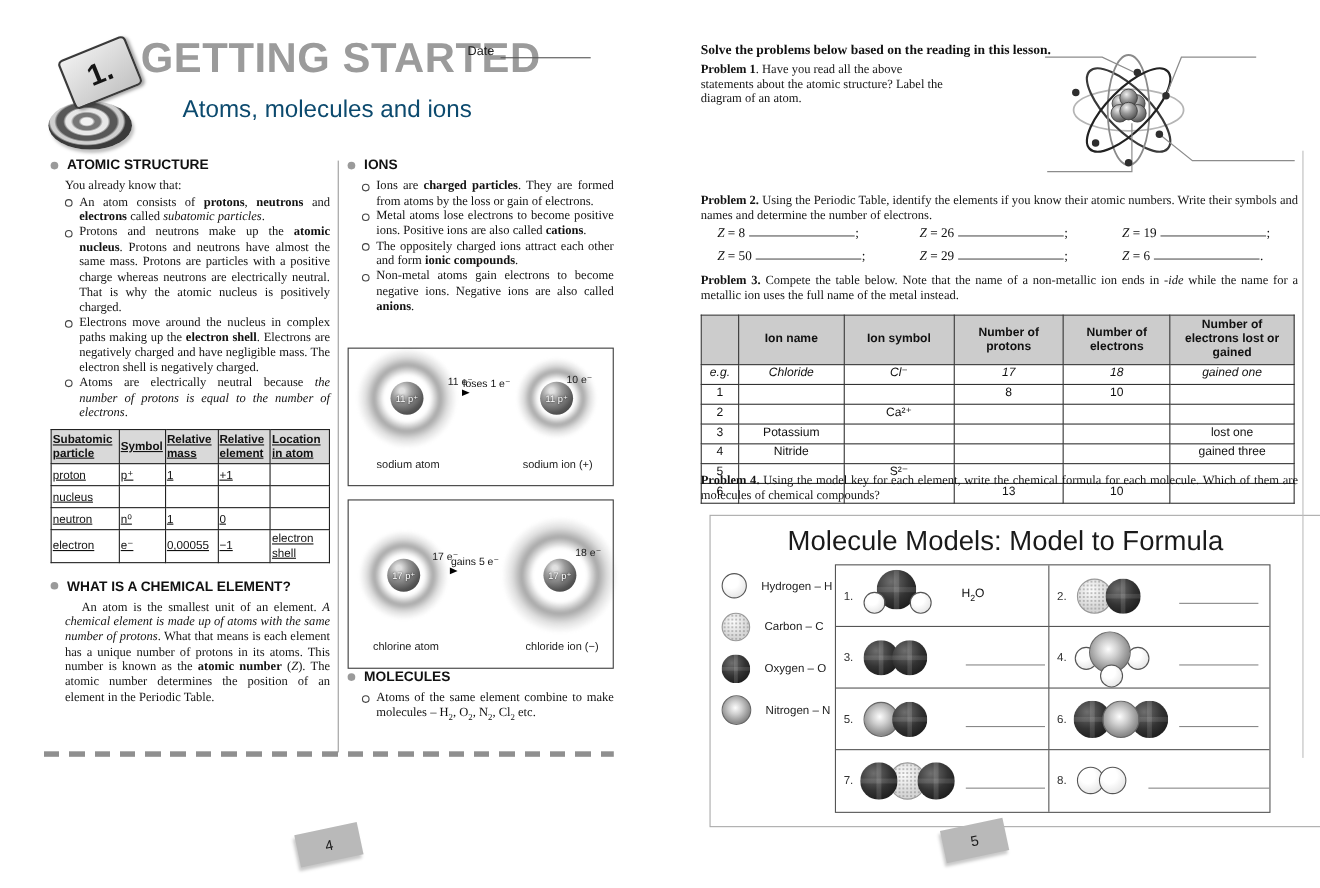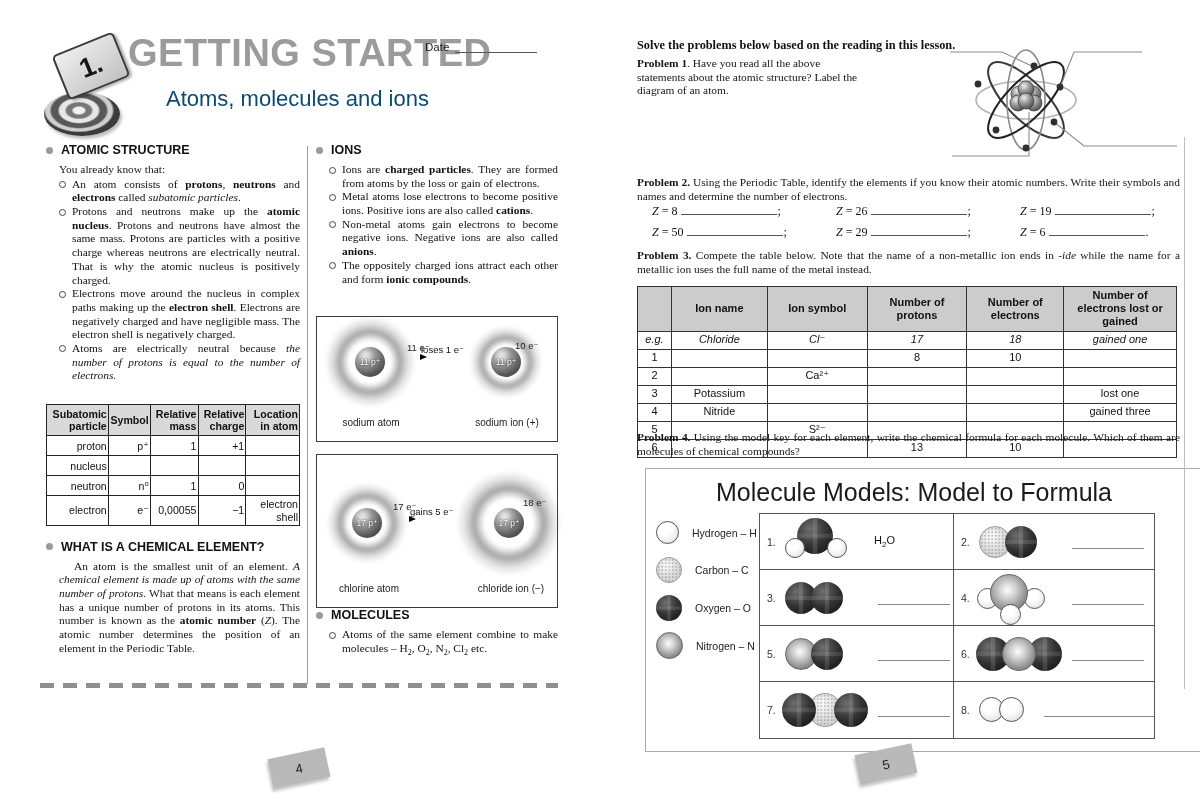--- a/index.html
+++ b/index.html
@@ -37,21 +37,21 @@
 
   
   .col-a { position:absolute; left:46px; top:143px; width:254px; }
   .col-b { position:absolute; left:316px; top:143px; width:242px; }
   .v-divider { position:absolute; left:307px; top:146px; width:1px; height:538px; background:#9c9c9c; }
   .dash-line { position:absolute; left:40px; top:683px; width:518px; height:5px;
                background:repeating-linear-gradient(90deg,#8f8f8f 0 14px,transparent 14px 23px); }
   .edge-line { position:absolute; left:1184px; top:137px; width:1px; height:552px; background:#bdbdbd; }
 
   
-  .ptable { border-collapse:collapse; width:100%; font-size:10.6px; text-align:right; margin-top:21px; }
+  .ptable { border-collapse:collapse; width:100%; font-size:10.6px; text-align:left; margin-top:7px;text-decoration:underline; }
   .ptable th { background:#d9d9d9; border:1px solid #222; padding:3px 1px; font-weight:bold; line-height:1.15; }
   .ptable td { border:1px solid #222; padding:2px 1px; height:15px; line-height:1.15; }
 
   
   .diagram { position:relative; width:240px; border:1.5px solid #3c3c3c; background:#fff; }
   .d1 { height:124px; margin-top:30px; }
   .d2 { height:152px; margin-top:12px; }
   .cloud { position:absolute; border-radius:50%;
     background:radial-gradient(circle, rgba(0,0,0,0) 0 33%, rgba(45,45,45,.42) 47%, rgba(95,95,95,.20) 59%, rgba(120,120,120,.08) 67%, rgba(0,0,0,0) 73%);
     filter:blur(1.5px); }
@@ -178,21 +178,21 @@
           <col style="width:42px">
           <col style="width:48px">
           <col style="width:48px">
           <col style="width:54px">
         </colgroup>
       <thead>
         <tr>
           <th>Subatomic particle</th>
           <th>Symbol</th>
           <th>Relative mass</th>
-          <th>Relative charge</th>
+          <th>Relative element</th>
           <th>Location in atom</th>
         </tr>
       </thead>
       <tbody>
           <tr>
             <td>proton</td>
             <td>p⁺</td>
             <td>1</td>
             <td>+1</td>
             <td></td>
@@ -239,25 +239,25 @@
         <li>
           <span class="o-marker"></span>
           <span class="b-txt">Ions are <b>charged particles</b>. They are formed from atoms by the loss or gain of electrons.</span>
         </li>
         <li>
           <span class="o-marker"></span>
           <span class="b-txt">Metal atoms lose electrons to become positive ions. Positive ions are also called <b>cations</b>.</span>
         </li>
         <li>
           <span class="o-marker"></span>
+          <span class="b-txt">The oppositely charged ions attract each other and form <b>ionic compounds</b>.</span>
+        </li>
+        <li>
+          <span class="o-marker"></span>
           <span class="b-txt">Non-metal atoms gain electrons to become negative ions. Negative ions are also called <b>anions</b>.</span>
-        </li>
-        <li>
-          <span class="o-marker"></span>
-          <span class="b-txt">The oppositely charged ions attract each other and form <b>ionic compounds</b>.</span>
         </li>
       </ul>
 
     <div class="diagram d1">
       <div class="cloud" style="left:8px; top:0px; width:90px; height:90px;"></div>
       <div class="nucleus" style="left:38px; top:30px;">11 p⁺</div>
       <span class="dlabel" style="left:90px; top:25px;">11 e⁻</span>
       <div class="arr" style="left:104px; top:27px;">
         <span class="alabel">loses 1 e⁻</span>
         <span class="shaft"></span>

